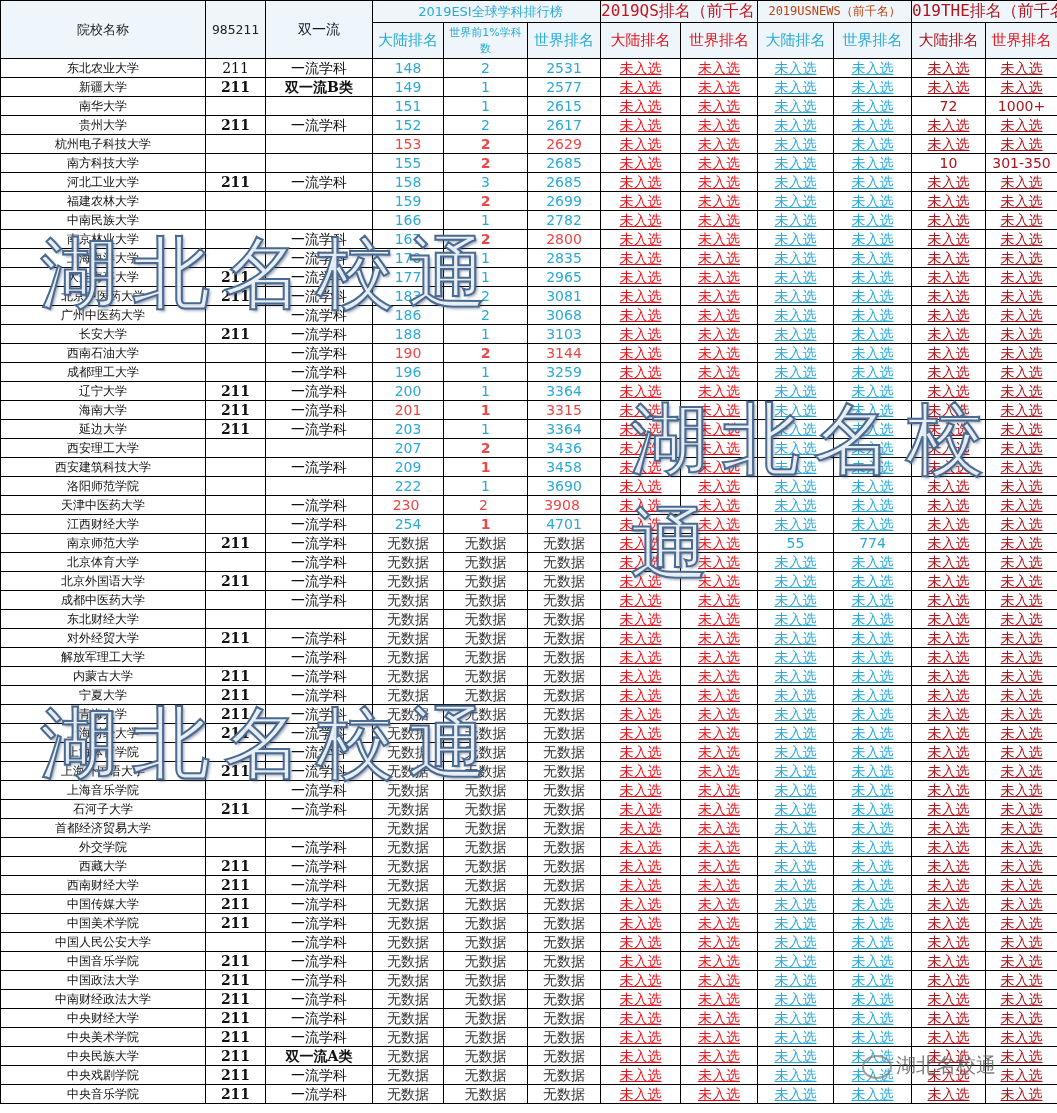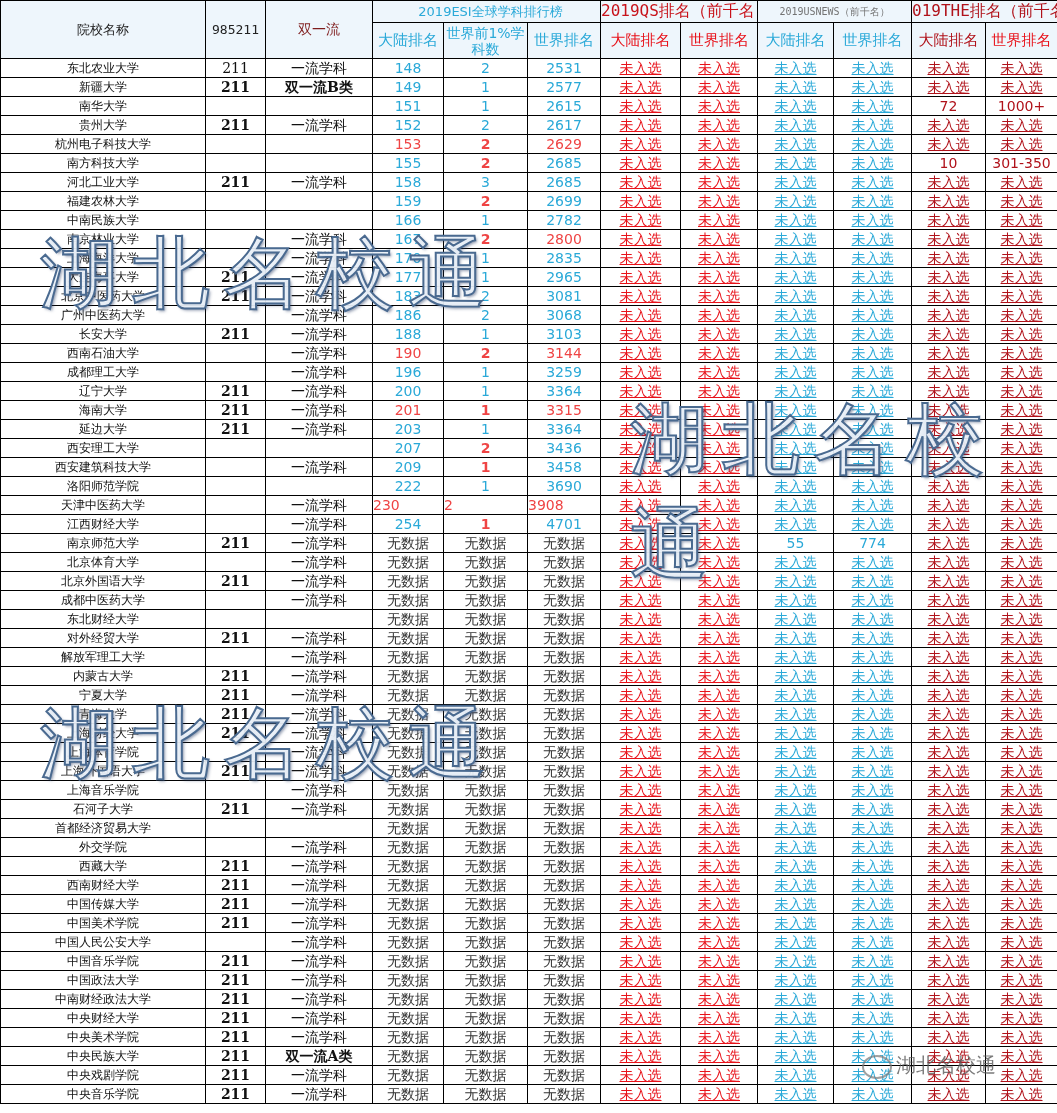--- a/index.html
+++ b/index.html
@@ -15,28 +15,28 @@
   .c-985.bold { font-weight:bold; }
   .c-syl { color:#111; font-family:"DejaVu Serif", serif; }
   .c-syl.bold { font-weight:bold; }
   .blue { color:#2aa9d8;margin-top:28px; }
   .black { color:#ef4444; }
   .boldnum { font-weight:bold; }
   .red { color:#e8121a; text-decoration:underline; }
   .dred { color:#b0121a; text-decoration:underline; }
   .cyan { color:#2aa9d8; text-decoration:underline; }
   .dredplain { color:#b0121a; }
-  .right { text-align:left; padding-right:4px; }
+  .right { text-align:center; padding-right:4px; }
   .grey { color:#333; }
   .hdr-blue { color:#2aa9d8; }
   .hdr-red { color:#e8121a; }
   .hdr-dred { color:#b0121a; }
   .group-es { color:#2aa9d8; font-size:13px;padding-left:8px; }
   .group-qs { color:#c8121a; font-family:"DejaVu Sans Mono", monospace; font-size:16px; }
-  .group-us { color:#737373; font-family:"DejaVu Sans Mono", monospace; font-size:10px; }
+  .group-us { color:#c2410c; font-family:"DejaVu Sans Mono", monospace; font-size:12px; }
   .group-the { color:#b0121a; font-family:"DejaVu Sans Mono", monospace; font-size:16px; text-align:right; }
   .watermark { position:absolute; font-family:"DejaVu Serif", serif; font-size:78px; color:rgba(235,242,250,0.92);
                -webkit-text-stroke:2px #4a6a90; letter-spacing:14px; pointer-events:none;
                text-shadow: 2px 2px 3px rgba(40,60,100,0.5); }
   .wechat { position:absolute; left:862px; top:1052px; font-size:20px; color:rgba(90,90,90,0.8); pointer-events:none; }
   .wechat .bubble { display:inline-block; width:26px; height:20px; border:2px solid rgba(120,120,120,0.7); border-radius:50%; vertical-align:middle; margin-right:4px; }
 </style>
 </head>
 <body>
 
@@ -52,29 +52,29 @@
       <col style="width:77px">
     <col style="width:76px">
       <col style="width:78px">
     <col style="width:74px">
       <col style="width:72px">
   </colgroup>
   <thead>
     <tr class="h1">
       <th rowspan="2" class="h2" style="font-size:13px;color:#222;">院校名称</th>
       <th rowspan="2" style="font-size:13px;color:#222;font-family:'DejaVu Sans Mono',monospace;margin-top:8px;">985211</th>
-      <th rowspan="2" style="font-size:14px;color:#7f1d1d;">双一流</th>
+      <th rowspan="2" style="font-size:14px;color:#0f172a;">双一流</th>
       <th colspan="3" class="group-es">2019ESI全球学科排行榜</th>
       <th colspan="2" class="group-qs">2019QS排名（前千名）</th>
       <th colspan="2" class="group-us">2019USNEWS（前千名）</th>
       <th colspan="2" class="group-the">019THE排名（前千名）</th>
     </tr>
     <tr class="h2">
       <th class="hdr-blue">大陆排名</th>
-      <th class="hdr-blue" style="font-size:14px;white-space:normal;line-height:16px;">世界前1%学科数</th>
+      <th class="hdr-blue" style="font-size:11px;white-space:normal;line-height:16px;">世界前1%学科数</th>
       <th class="hdr-blue">世界排名</th>
       <th class="hdr-red">大陆排名</th>
       <th class="hdr-red">世界排名</th>
       <th class="hdr-blue">大陆排名</th>
       <th class="hdr-blue">世界排名</th>
       <th class="hdr-dred">大陆排名</th>
       <th class="hdr-red">世界排名</th>
     </tr>
   </thead>
   <tbody id="tbody">

